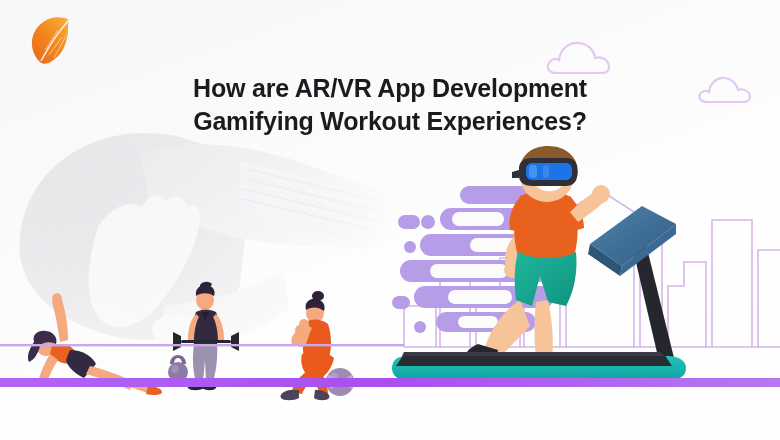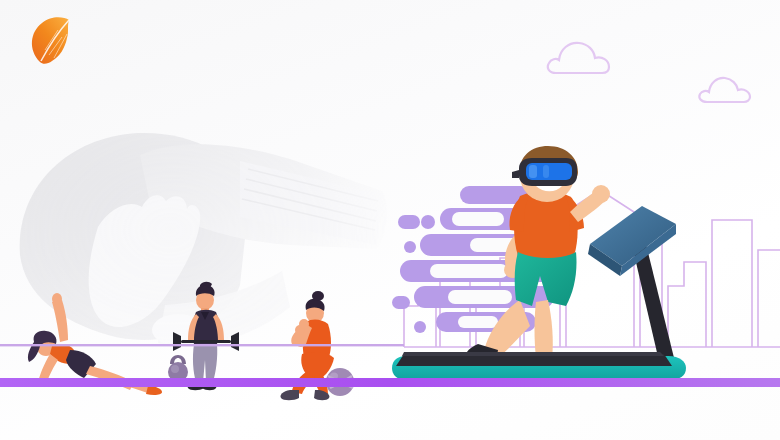--- a/index.html
+++ b/index.html
@@ -100,20 +100,22 @@
         <stop offset="52%" stop-color="#f2881d"></stop>
         <stop offset="100%" stop-color="#fbb040"></stop>
       </linearGradient>
     </defs>
     <path d="M18 52 C6 40 8 22 20 13 C30 5 42 7 47 10 C45 16 47 22 45 28
              C43 38 38 46 30 51 C26 54 21 55 18 52 Z" fill="url(#leafGrad)"></path>
     <path d="M19 51 C26 38 36 22 47 10" stroke="#ffffff" stroke-width="1.5" fill="none" opacity="0.85"></path>
     <path d="M27 45 L40 27 M23 40 L36 20 M32 48 L45 24" stroke="#ffffff" stroke-width="1" fill="none" opacity="0.5"></path>
   </svg>
 
+  <div id="headline">How are AR/VR App Development
+Gamifying Workout Experiences?</div>
 
   <svg class="layer" viewBox="0 0 780 440">
     <defs>
       <linearGradient id="tealGrad" x1="0" y1="0" x2="0" y2="1">
         <stop offset="0%" stop-color="#1ec3bc"></stop>
         <stop offset="100%" stop-color="#12a39e"></stop>
       </linearGradient>
       <linearGradient id="shortsGrad" x1="0" y1="0" x2="1" y2="1">
         <stop offset="0%" stop-color="#1fb79b"></stop>
         <stop offset="100%" stop-color="#109480"></stop>

